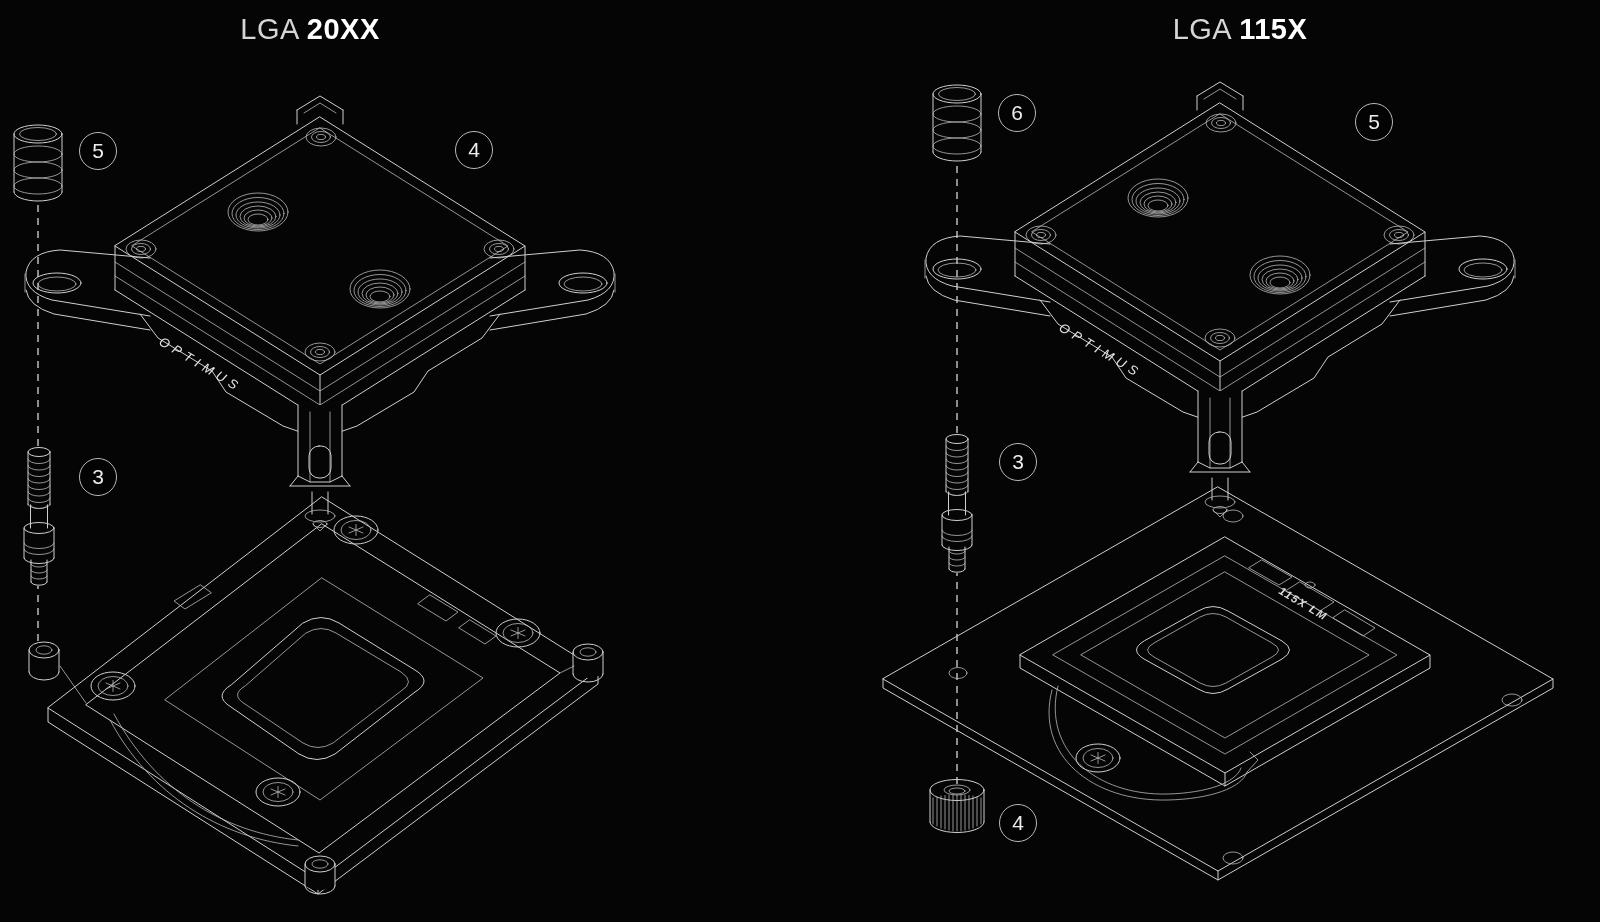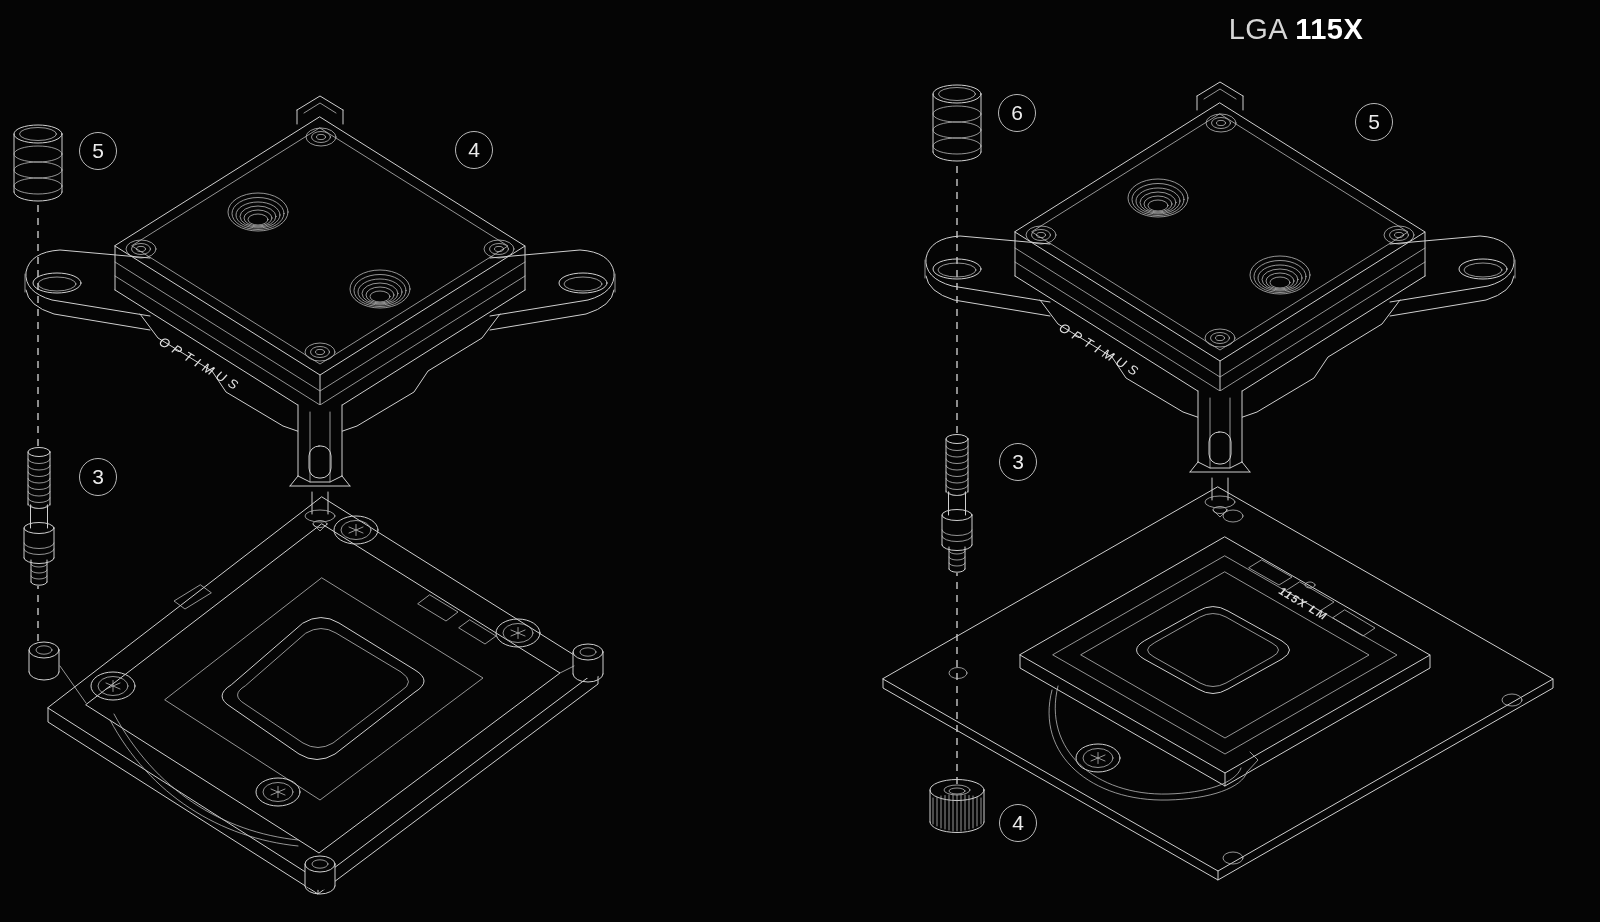--- a/index.html
+++ b/index.html
@@ -249,21 +249,24 @@
       <ellipse class="fine" cx="957" cy="790" rx="13" ry="5"></ellipse>
       <ellipse class="fine" cx="957" cy="791" rx="8" ry="3"></ellipse>
       <path class="lineart" d="M930,790 L930,822 M984,790 L984,822"></path>
       <path class="lineart" d="M930,822 A27,10.5 0 0 0 984,822"></path>
       <g class="fine">
         <path d="M933,798 L933,824 M937,797 L937,826 M941,796 L941,828 M945,795.5 L945,829 M949,795 L949,830 M953,795 L953,831 M957,795 L957,831 M961,795 L961,831 M965,795 L965,830 M969,795.5 L969,829 M973,796 L973,828 M977,797 L977,826 M981,798 L981,824"></path>
       </g>
     </g>
   </svg>
 
-  <div class="title" style="left:1096px;width:400px;">
+  <div class="title" style="left:110px;width:400px;">
+    <span class="t-light">LGA</span><span class="t-bold">20XX</span>
+  </div>
+  <div class="title" style="left:1040px;width:400px;">
     <span class="t-light">LGA</span><span class="t-bold">115X</span>
   </div>
 
   <div class="callout" style="left:79px;top:132px;">
     <span>5</span>
   </div>
   <div class="callout" style="left:455px;top:131px;">
     <span>4</span>
   </div>
   <div class="callout" style="left:79px;top:458px;">

